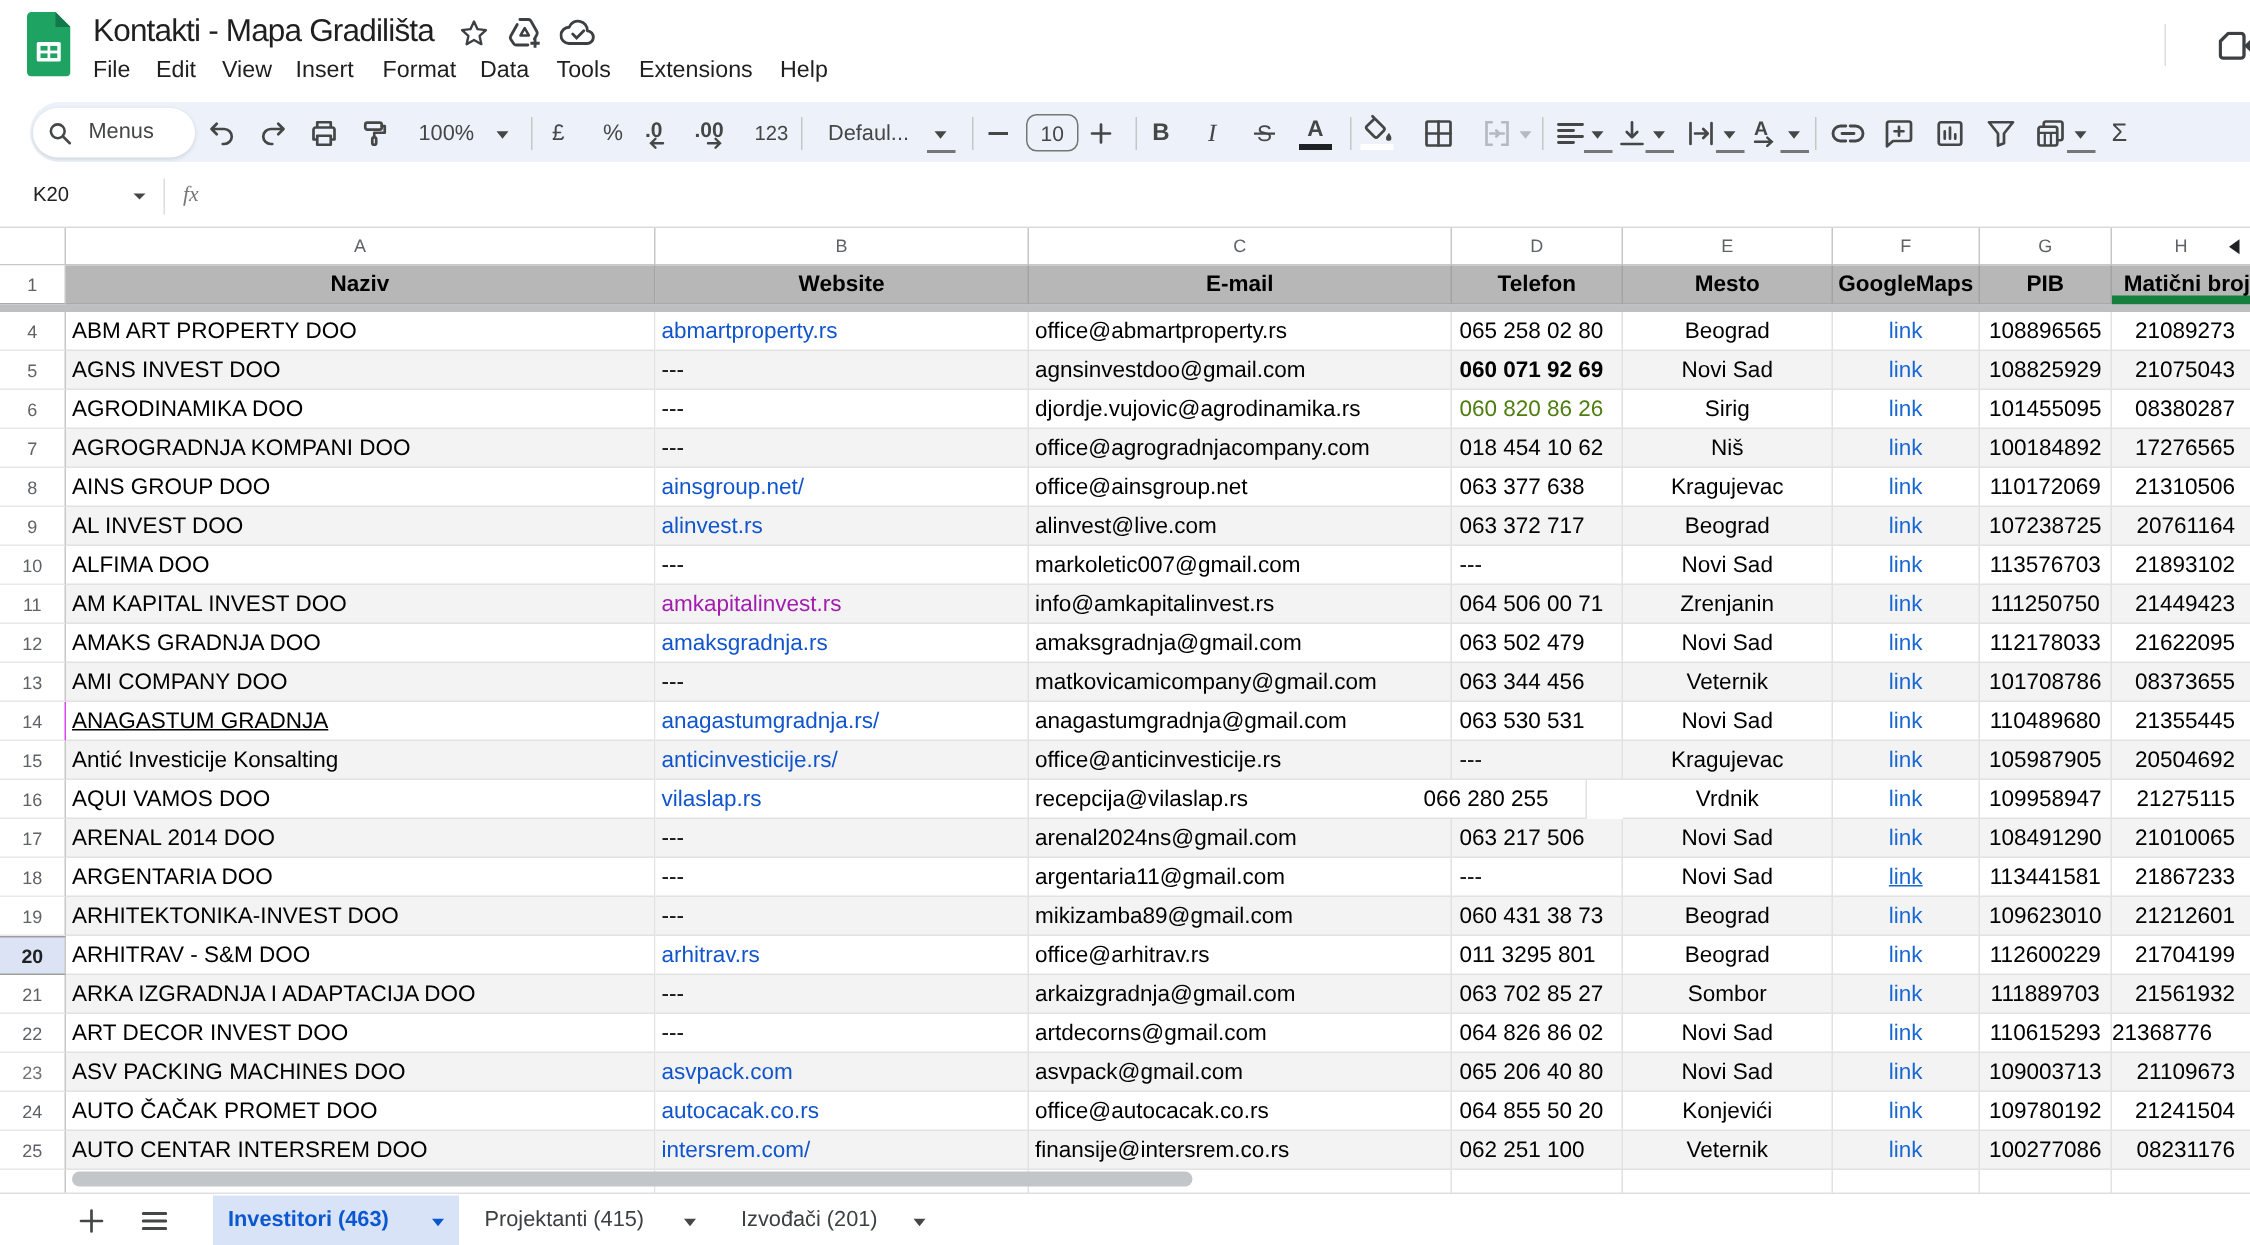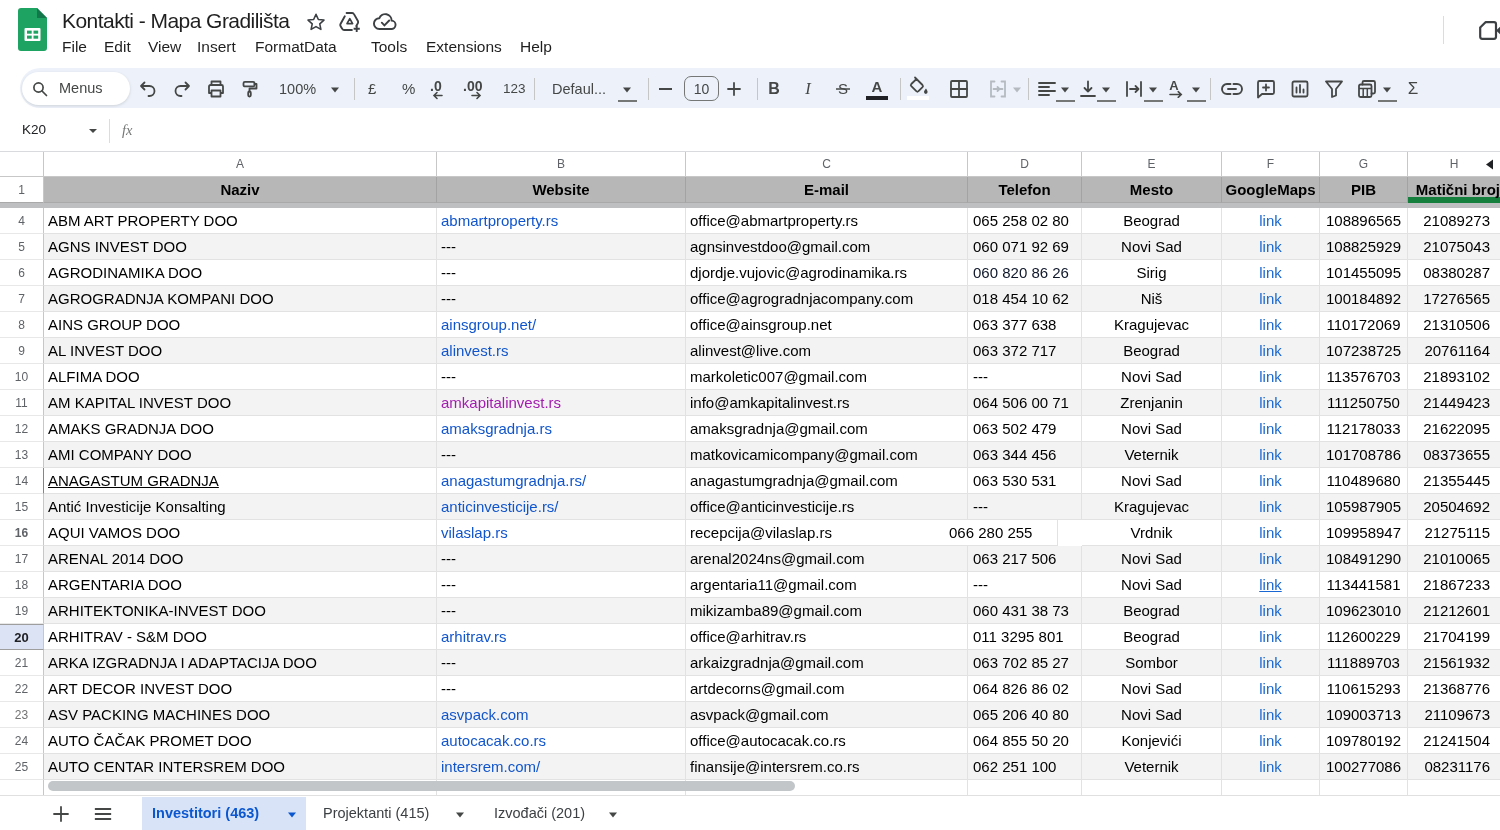--- a/index.html
+++ b/index.html
@@ -36,21 +36,21 @@
     <svg width="24" height="19" viewBox="0 0 24 19">
 <path d="M6.3 16.5 h11.8 a4.2 4.2 0 0 0 .5 -8.4 A6.3 6.3 0 0 0 6.4 5.7 5.4 5.4 0 0 0 6.3 16.5 Z" fill="none" stroke="#3c4043" stroke-width="1.9" stroke-linejoin="round"></path>
 <path d="M8.8 10.2 l2.6 2.6 4.8-4.8" fill="none" stroke="#3c4043" stroke-width="1.9" stroke-linecap="round"></path>
     </svg>
   </div>
 <div class="abs" style="left:62px;top:38px;font-size:15.5px;color:#1f1f1f;">File</div>
 <div class="abs" style="left:104px;top:38px;font-size:15.5px;color:#1f1f1f;">Edit</div>
 <div class="abs" style="left:148px;top:38px;font-size:15.5px;color:#1f1f1f;">View</div>
 <div class="abs" style="left:197px;top:38px;font-size:15.5px;color:#1f1f1f;">Insert</div>
 <div class="abs" style="left:255px;top:38px;font-size:15.5px;color:#1f1f1f;">Format</div>
-<div class="abs" style="left:304px;top:38px;font-size:15.5px;color:#1f1f1f;">Data</div>
+<div class="abs" style="left:320px;top:38px;font-size:15.5px;color:#1f1f1f;">Data</div>
 <div class="abs" style="left:371px;top:38px;font-size:15.5px;color:#1f1f1f;">Tools</div>
 <div class="abs" style="left:426px;top:38px;font-size:15.5px;color:#1f1f1f;">Extensions</div>
 <div class="abs" style="left:520px;top:38px;font-size:15.5px;color:#1f1f1f;">Help</div>
 <div class="sep" style="left:1443px;top:16px;height:28px;background:#dadce0;"></div>
 <div class="abs" style="left:1479px;top:21px;">
     <svg width="21" height="20" viewBox="0 0 21 20">
 <path d="M6.5 1.2 h8.5 a2 2 0 0 1 2 2 v12.6 a2 2 0 0 1 -2 2 H3.2 a2 2 0 0 1 -2-2 V6.5 Z" fill="none" stroke="#3c4043" stroke-width="2.2" stroke-linejoin="round"></path>
 <path d="M17 9.5 l4 -3.8 v7.6 Z" fill="#3c4043"></path>
     </svg>
   </div>
@@ -246,30 +246,30 @@
 <div style="position:absolute;top:208px;height:26px;background:#ffffff;border-right:1px solid #e2e2e2;border-bottom:1px solid #e2e2e2;box-sizing:border-box;font-size:15px;line-height:25px;white-space:nowrap;overflow:hidden;left:686px;width:282px;color:#000;padding-left:4px;">office@abmartproperty.rs</div>
 <div style="position:absolute;top:208px;height:26px;background:#ffffff;border-right:1px solid #e2e2e2;border-bottom:1px solid #e2e2e2;box-sizing:border-box;font-size:15px;line-height:25px;white-space:nowrap;overflow:hidden;left:968px;width:114px;color:#000;padding-left:5px;">065 258 02 80</div>
 <div style="position:absolute;top:208px;height:26px;background:#ffffff;border-right:1px solid #e2e2e2;border-bottom:1px solid #e2e2e2;box-sizing:border-box;font-size:15px;line-height:25px;white-space:nowrap;overflow:hidden;left:1082px;width:140px;color:#000;text-align:center;">Beograd</div>
 <div style="position:absolute;top:208px;height:26px;background:#ffffff;border-right:1px solid #e2e2e2;border-bottom:1px solid #e2e2e2;box-sizing:border-box;font-size:15px;line-height:25px;white-space:nowrap;overflow:hidden;left:1222px;width:98px;text-align:center;"><span style="color:#1967d2;">link</span></div>
 <div style="position:absolute;top:208px;height:26px;background:#ffffff;border-right:1px solid #e2e2e2;border-bottom:1px solid #e2e2e2;box-sizing:border-box;font-size:15px;line-height:25px;white-space:nowrap;overflow:hidden;left:1320px;width:88px;color:#000;text-align:center;">108896565</div>
 <div style="position:absolute;top:208px;height:26px;background:#ffffff;border-right:1px solid #e2e2e2;border-bottom:1px solid #e2e2e2;box-sizing:border-box;font-size:15px;line-height:25px;white-space:nowrap;overflow:hidden;left:1408px;width:92px;color:#000;text-align:right;padding-right:10px;border-right:none;">21089273</div>
 <div class="abs" style="left:0;top:234px;width:44px;height:26px;background:#ffffff;border-right:1px solid #c7c7c7;border-bottom:1px solid #e8e8e8;box-sizing:border-box;color:#5f6368;font-size:12px;font-weight:normal;text-align:center;line-height:26px;">5</div>
 <div style="position:absolute;top:234px;height:26px;background:#f3f3f3;border-right:1px solid #e2e2e2;border-bottom:1px solid #e2e2e2;box-sizing:border-box;font-size:15px;line-height:25px;white-space:nowrap;overflow:hidden;left:44px;width:393px;color:#000;padding-left:4px;">AGNS INVEST DOO</div>
 <div style="position:absolute;top:234px;height:26px;background:#f3f3f3;border-right:1px solid #e2e2e2;border-bottom:1px solid #e2e2e2;box-sizing:border-box;font-size:15px;line-height:25px;white-space:nowrap;overflow:hidden;left:437px;width:249px;color:#000;padding-left:4px;">---</div>
 <div style="position:absolute;top:234px;height:26px;background:#f3f3f3;border-right:1px solid #e2e2e2;border-bottom:1px solid #e2e2e2;box-sizing:border-box;font-size:15px;line-height:25px;white-space:nowrap;overflow:hidden;left:686px;width:282px;color:#000;padding-left:4px;">agnsinvestdoo@gmail.com</div>
-<div style="position:absolute;top:234px;height:26px;background:#f3f3f3;border-right:1px solid #e2e2e2;border-bottom:1px solid #e2e2e2;box-sizing:border-box;font-size:15px;line-height:25px;white-space:nowrap;overflow:hidden;left:968px;width:114px;color:#000;padding-left:5px;">060 071 92 69</div>
+<div style="position:absolute;top:234px;height:26px;background:#f3f3f3;border-right:1px solid #e2e2e2;border-bottom:1px solid #e2e2e2;box-sizing:border-box;font-size:15px;line-height:25px;white-space:nowrap;overflow:hidden;left:968px;width:114px;color:#000;padding-left:5px;font-weight:bold;">060 071 92 69</div>
 <div style="position:absolute;top:234px;height:26px;background:#f3f3f3;border-right:1px solid #e2e2e2;border-bottom:1px solid #e2e2e2;box-sizing:border-box;font-size:15px;line-height:25px;white-space:nowrap;overflow:hidden;left:1082px;width:140px;color:#000;text-align:center;">Novi Sad</div>
 <div style="position:absolute;top:234px;height:26px;background:#f3f3f3;border-right:1px solid #e2e2e2;border-bottom:1px solid #e2e2e2;box-sizing:border-box;font-size:15px;line-height:25px;white-space:nowrap;overflow:hidden;left:1222px;width:98px;text-align:center;"><span style="color:#1967d2;">link</span></div>
 <div style="position:absolute;top:234px;height:26px;background:#f3f3f3;border-right:1px solid #e2e2e2;border-bottom:1px solid #e2e2e2;box-sizing:border-box;font-size:15px;line-height:25px;white-space:nowrap;overflow:hidden;left:1320px;width:88px;color:#000;text-align:center;">108825929</div>
 <div style="position:absolute;top:234px;height:26px;background:#f3f3f3;border-right:1px solid #e2e2e2;border-bottom:1px solid #e2e2e2;box-sizing:border-box;font-size:15px;line-height:25px;white-space:nowrap;overflow:hidden;left:1408px;width:92px;color:#000;text-align:right;padding-right:10px;border-right:none;">21075043</div>
 <div class="abs" style="left:0;top:260px;width:44px;height:26px;background:#ffffff;border-right:1px solid #c7c7c7;border-bottom:1px solid #e8e8e8;box-sizing:border-box;color:#5f6368;font-size:12px;font-weight:normal;text-align:center;line-height:26px;">6</div>
 <div style="position:absolute;top:260px;height:26px;background:#ffffff;border-right:1px solid #e2e2e2;border-bottom:1px solid #e2e2e2;box-sizing:border-box;font-size:15px;line-height:25px;white-space:nowrap;overflow:hidden;left:44px;width:393px;color:#000;padding-left:4px;">AGRODINAMIKA DOO</div>
 <div style="position:absolute;top:260px;height:26px;background:#ffffff;border-right:1px solid #e2e2e2;border-bottom:1px solid #e2e2e2;box-sizing:border-box;font-size:15px;line-height:25px;white-space:nowrap;overflow:hidden;left:437px;width:249px;color:#000;padding-left:4px;">---</div>
 <div style="position:absolute;top:260px;height:26px;background:#ffffff;border-right:1px solid #e2e2e2;border-bottom:1px solid #e2e2e2;box-sizing:border-box;font-size:15px;line-height:25px;white-space:nowrap;overflow:hidden;left:686px;width:282px;color:#000;padding-left:4px;">djordje.vujovic@agrodinamika.rs</div>
-<div style="position:absolute;top:260px;height:26px;background:#ffffff;border-right:1px solid #e2e2e2;border-bottom:1px solid #e2e2e2;box-sizing:border-box;font-size:15px;line-height:25px;white-space:nowrap;overflow:hidden;left:968px;width:114px;color:#0f172a;padding-left:5px;">060 820 86 26</div>
+<div style="position:absolute;top:260px;height:26px;background:#ffffff;border-right:1px solid #e2e2e2;border-bottom:1px solid #e2e2e2;box-sizing:border-box;font-size:15px;line-height:25px;white-space:nowrap;overflow:hidden;left:968px;width:114px;color:#4d7c0f;padding-left:5px;">060 820 86 26</div>
 <div style="position:absolute;top:260px;height:26px;background:#ffffff;border-right:1px solid #e2e2e2;border-bottom:1px solid #e2e2e2;box-sizing:border-box;font-size:15px;line-height:25px;white-space:nowrap;overflow:hidden;left:1082px;width:140px;color:#000;text-align:center;">Sirig</div>
 <div style="position:absolute;top:260px;height:26px;background:#ffffff;border-right:1px solid #e2e2e2;border-bottom:1px solid #e2e2e2;box-sizing:border-box;font-size:15px;line-height:25px;white-space:nowrap;overflow:hidden;left:1222px;width:98px;text-align:center;"><span style="color:#1967d2;">link</span></div>
 <div style="position:absolute;top:260px;height:26px;background:#ffffff;border-right:1px solid #e2e2e2;border-bottom:1px solid #e2e2e2;box-sizing:border-box;font-size:15px;line-height:25px;white-space:nowrap;overflow:hidden;left:1320px;width:88px;color:#000;text-align:center;">101455095</div>
 <div style="position:absolute;top:260px;height:26px;background:#ffffff;border-right:1px solid #e2e2e2;border-bottom:1px solid #e2e2e2;box-sizing:border-box;font-size:15px;line-height:25px;white-space:nowrap;overflow:hidden;left:1408px;width:92px;color:#000;text-align:right;padding-right:10px;border-right:none;">08380287</div>
 <div class="abs" style="left:0;top:286px;width:44px;height:26px;background:#ffffff;border-right:1px solid #c7c7c7;border-bottom:1px solid #e8e8e8;box-sizing:border-box;color:#5f6368;font-size:12px;font-weight:normal;text-align:center;line-height:26px;">7</div>
 <div style="position:absolute;top:286px;height:26px;background:#f3f3f3;border-right:1px solid #e2e2e2;border-bottom:1px solid #e2e2e2;box-sizing:border-box;font-size:15px;line-height:25px;white-space:nowrap;overflow:hidden;left:44px;width:393px;color:#000;padding-left:4px;">AGROGRADNJA KOMPANI DOO</div>
 <div style="position:absolute;top:286px;height:26px;background:#f3f3f3;border-right:1px solid #e2e2e2;border-bottom:1px solid #e2e2e2;box-sizing:border-box;font-size:15px;line-height:25px;white-space:nowrap;overflow:hidden;left:437px;width:249px;color:#000;padding-left:4px;">---</div>
 <div style="position:absolute;top:286px;height:26px;background:#f3f3f3;border-right:1px solid #e2e2e2;border-bottom:1px solid #e2e2e2;box-sizing:border-box;font-size:15px;line-height:25px;white-space:nowrap;overflow:hidden;left:686px;width:282px;color:#000;padding-left:4px;">office@agrogradnjacompany.com</div>
 <div style="position:absolute;top:286px;height:26px;background:#f3f3f3;border-right:1px solid #e2e2e2;border-bottom:1px solid #e2e2e2;box-sizing:border-box;font-size:15px;line-height:25px;white-space:nowrap;overflow:hidden;left:968px;width:114px;color:#000;padding-left:5px;">018 454 10 62</div>
 <div style="position:absolute;top:286px;height:26px;background:#f3f3f3;border-right:1px solid #e2e2e2;border-bottom:1px solid #e2e2e2;box-sizing:border-box;font-size:15px;line-height:25px;white-space:nowrap;overflow:hidden;left:1082px;width:140px;color:#000;text-align:center;">Niš</div>
@@ -341,21 +341,21 @@
 <div style="position:absolute;top:468px;height:26px;background:#ffffff;border-right:1px solid #e2e2e2;border-bottom:1px solid #e2e2e2;box-sizing:border-box;font-size:15px;line-height:25px;white-space:nowrap;overflow:hidden;left:1408px;width:92px;color:#000;text-align:right;padding-right:10px;border-right:none;">21355445</div>
 <div class="abs" style="left:0;top:494px;width:44px;height:26px;background:#ffffff;border-right:1px solid #c7c7c7;border-bottom:1px solid #e8e8e8;box-sizing:border-box;color:#5f6368;font-size:12px;font-weight:normal;text-align:center;line-height:26px;">15</div>
 <div style="position:absolute;top:494px;height:26px;background:#f3f3f3;border-right:1px solid #e2e2e2;border-bottom:1px solid #e2e2e2;box-sizing:border-box;font-size:15px;line-height:25px;white-space:nowrap;overflow:hidden;left:44px;width:393px;color:#000;padding-left:4px;">Antić Investicije Konsalting</div>
 <div style="position:absolute;top:494px;height:26px;background:#f3f3f3;border-right:1px solid #e2e2e2;border-bottom:1px solid #e2e2e2;box-sizing:border-box;font-size:15px;line-height:25px;white-space:nowrap;overflow:hidden;left:437px;width:249px;color:#1155cc;padding-left:4px;">anticinvesticije.rs/</div>
 <div style="position:absolute;top:494px;height:26px;background:#f3f3f3;border-right:1px solid #e2e2e2;border-bottom:1px solid #e2e2e2;box-sizing:border-box;font-size:15px;line-height:25px;white-space:nowrap;overflow:hidden;left:686px;width:282px;color:#000;padding-left:4px;">office@anticinvesticije.rs</div>
 <div style="position:absolute;top:494px;height:26px;background:#f3f3f3;border-right:1px solid #e2e2e2;border-bottom:1px solid #e2e2e2;box-sizing:border-box;font-size:15px;line-height:25px;white-space:nowrap;overflow:hidden;left:968px;width:114px;color:#000;padding-left:5px;">---</div>
 <div style="position:absolute;top:494px;height:26px;background:#f3f3f3;border-right:1px solid #e2e2e2;border-bottom:1px solid #e2e2e2;box-sizing:border-box;font-size:15px;line-height:25px;white-space:nowrap;overflow:hidden;left:1082px;width:140px;color:#000;text-align:center;">Kragujevac</div>
 <div style="position:absolute;top:494px;height:26px;background:#f3f3f3;border-right:1px solid #e2e2e2;border-bottom:1px solid #e2e2e2;box-sizing:border-box;font-size:15px;line-height:25px;white-space:nowrap;overflow:hidden;left:1222px;width:98px;text-align:center;"><span style="color:#1967d2;">link</span></div>
 <div style="position:absolute;top:494px;height:26px;background:#f3f3f3;border-right:1px solid #e2e2e2;border-bottom:1px solid #e2e2e2;box-sizing:border-box;font-size:15px;line-height:25px;white-space:nowrap;overflow:hidden;left:1320px;width:88px;color:#000;text-align:center;">105987905</div>
 <div style="position:absolute;top:494px;height:26px;background:#f3f3f3;border-right:1px solid #e2e2e2;border-bottom:1px solid #e2e2e2;box-sizing:border-box;font-size:15px;line-height:25px;white-space:nowrap;overflow:hidden;left:1408px;width:92px;color:#000;text-align:right;padding-right:10px;border-right:none;">20504692</div>
-<div class="abs" style="left:0;top:520px;width:44px;height:26px;background:#ffffff;border-right:1px solid #c7c7c7;border-bottom:1px solid #e8e8e8;box-sizing:border-box;color:#5f6368;font-size:12px;font-weight:bold;text-align:center;line-height:26px;">16</div>
+<div class="abs" style="left:0;top:520px;width:44px;height:26px;background:#ffffff;border-right:1px solid #c7c7c7;border-bottom:1px solid #e8e8e8;box-sizing:border-box;color:#5f6368;font-size:12px;font-weight:normal;text-align:center;line-height:26px;">16</div>
 <div style="position:absolute;top:520px;height:26px;background:#ffffff;border-right:1px solid #e2e2e2;border-bottom:1px solid #e2e2e2;box-sizing:border-box;font-size:15px;line-height:25px;white-space:nowrap;overflow:hidden;left:44px;width:393px;color:#000;padding-left:4px;">AQUI VAMOS DOO</div>
 <div style="position:absolute;top:520px;height:26px;background:#ffffff;border-right:1px solid #e2e2e2;border-bottom:1px solid #e2e2e2;box-sizing:border-box;font-size:15px;line-height:25px;white-space:nowrap;overflow:hidden;left:437px;width:249px;color:#1155cc;padding-left:4px;">vilaslap.rs</div>
 <div style="position:absolute;top:520px;height:26px;background:#ffffff;border-right:1px solid #e2e2e2;border-bottom:1px solid #e2e2e2;box-sizing:border-box;font-size:15px;line-height:25px;white-space:nowrap;overflow:hidden;left:686px;width:282px;color:#000;padding-left:4px;">recepcija@vilaslap.rs</div>
 <div style="position:absolute;top:520px;height:26px;background:#ffffff;border-right:1px solid #e2e2e2;border-bottom:1px solid #e2e2e2;box-sizing:border-box;font-size:15px;line-height:25px;white-space:nowrap;overflow:hidden;left:944px;width:114px;color:#000;padding-left:5px;">066 280 255</div>
 <div style="position:absolute;top:520px;height:26px;background:#ffffff;border-right:1px solid #e2e2e2;border-bottom:1px solid #e2e2e2;box-sizing:border-box;font-size:15px;line-height:25px;white-space:nowrap;overflow:hidden;left:1082px;width:140px;color:#000;text-align:center;">Vrdnik</div>
 <div style="position:absolute;top:520px;height:26px;background:#ffffff;border-right:1px solid #e2e2e2;border-bottom:1px solid #e2e2e2;box-sizing:border-box;font-size:15px;line-height:25px;white-space:nowrap;overflow:hidden;left:1222px;width:98px;text-align:center;"><span style="color:#1967d2;">link</span></div>
 <div style="position:absolute;top:520px;height:26px;background:#ffffff;border-right:1px solid #e2e2e2;border-bottom:1px solid #e2e2e2;box-sizing:border-box;font-size:15px;line-height:25px;white-space:nowrap;overflow:hidden;left:1320px;width:88px;color:#000;text-align:center;">109958947</div>
 <div style="position:absolute;top:520px;height:26px;background:#ffffff;border-right:1px solid #e2e2e2;border-bottom:1px solid #e2e2e2;box-sizing:border-box;font-size:15px;line-height:25px;white-space:nowrap;overflow:hidden;left:1408px;width:92px;color:#000;text-align:right;padding-right:10px;border-right:none;">21275115</div>
 <div class="abs" style="left:0;top:546px;width:44px;height:26px;background:#ffffff;border-right:1px solid #c7c7c7;border-bottom:1px solid #e8e8e8;box-sizing:border-box;color:#5f6368;font-size:12px;font-weight:normal;text-align:center;line-height:26px;">17</div>
 <div style="position:absolute;top:546px;height:26px;background:#f3f3f3;border-right:1px solid #e2e2e2;border-bottom:1px solid #e2e2e2;box-sizing:border-box;font-size:15px;line-height:25px;white-space:nowrap;overflow:hidden;left:44px;width:393px;color:#000;padding-left:4px;">ARENAL 2014 DOO</div>
@@ -403,21 +403,21 @@
 <div style="position:absolute;top:650px;height:26px;background:#f3f3f3;border-right:1px solid #e2e2e2;border-bottom:1px solid #e2e2e2;box-sizing:border-box;font-size:15px;line-height:25px;white-space:nowrap;overflow:hidden;left:1320px;width:88px;color:#000;text-align:center;">111889703</div>
 <div style="position:absolute;top:650px;height:26px;background:#f3f3f3;border-right:1px solid #e2e2e2;border-bottom:1px solid #e2e2e2;box-sizing:border-box;font-size:15px;line-height:25px;white-space:nowrap;overflow:hidden;left:1408px;width:92px;color:#000;text-align:right;padding-right:10px;border-right:none;">21561932</div>
 <div class="abs" style="left:0;top:676px;width:44px;height:26px;background:#ffffff;border-right:1px solid #c7c7c7;border-bottom:1px solid #e8e8e8;box-sizing:border-box;color:#5f6368;font-size:12px;font-weight:normal;text-align:center;line-height:26px;">22</div>
 <div style="position:absolute;top:676px;height:26px;background:#ffffff;border-right:1px solid #e2e2e2;border-bottom:1px solid #e2e2e2;box-sizing:border-box;font-size:15px;line-height:25px;white-space:nowrap;overflow:hidden;left:44px;width:393px;color:#000;padding-left:4px;">ART DECOR INVEST DOO</div>
 <div style="position:absolute;top:676px;height:26px;background:#ffffff;border-right:1px solid #e2e2e2;border-bottom:1px solid #e2e2e2;box-sizing:border-box;font-size:15px;line-height:25px;white-space:nowrap;overflow:hidden;left:437px;width:249px;color:#000;padding-left:4px;">---</div>
 <div style="position:absolute;top:676px;height:26px;background:#ffffff;border-right:1px solid #e2e2e2;border-bottom:1px solid #e2e2e2;box-sizing:border-box;font-size:15px;line-height:25px;white-space:nowrap;overflow:hidden;left:686px;width:282px;color:#000;padding-left:4px;">artdecorns@gmail.com</div>
 <div style="position:absolute;top:676px;height:26px;background:#ffffff;border-right:1px solid #e2e2e2;border-bottom:1px solid #e2e2e2;box-sizing:border-box;font-size:15px;line-height:25px;white-space:nowrap;overflow:hidden;left:968px;width:114px;color:#000;padding-left:5px;">064 826 86 02</div>
 <div style="position:absolute;top:676px;height:26px;background:#ffffff;border-right:1px solid #e2e2e2;border-bottom:1px solid #e2e2e2;box-sizing:border-box;font-size:15px;line-height:25px;white-space:nowrap;overflow:hidden;left:1082px;width:140px;color:#000;text-align:center;">Novi Sad</div>
 <div style="position:absolute;top:676px;height:26px;background:#ffffff;border-right:1px solid #e2e2e2;border-bottom:1px solid #e2e2e2;box-sizing:border-box;font-size:15px;line-height:25px;white-space:nowrap;overflow:hidden;left:1222px;width:98px;text-align:center;"><span style="color:#1967d2;">link</span></div>
 <div style="position:absolute;top:676px;height:26px;background:#ffffff;border-right:1px solid #e2e2e2;border-bottom:1px solid #e2e2e2;box-sizing:border-box;font-size:15px;line-height:25px;white-space:nowrap;overflow:hidden;left:1320px;width:88px;color:#000;text-align:center;">110615293</div>
-<div style="position:absolute;top:676px;height:26px;background:#ffffff;border-right:1px solid #e2e2e2;border-bottom:1px solid #e2e2e2;box-sizing:border-box;font-size:15px;line-height:25px;white-space:nowrap;overflow:hidden;left:1408px;width:92px;color:#000;text-align:right;padding-right:10px;border-right:none;">21368776</div>
+<div style="position:absolute;top:676px;height:26px;background:#ffffff;border-right:1px solid #e2e2e2;border-bottom:1px solid #e2e2e2;box-sizing:border-box;font-size:15px;line-height:25px;white-space:nowrap;overflow:hidden;left:1408px;width:92px;color:#000;padding-right:10px;border-right:none;">21368776</div>
 <div class="abs" style="left:0;top:702px;width:44px;height:26px;background:#ffffff;border-right:1px solid #c7c7c7;border-bottom:1px solid #e8e8e8;box-sizing:border-box;color:#737373;font-size:12px;font-weight:normal;text-align:center;line-height:26px;">23</div>
 <div style="position:absolute;top:702px;height:26px;background:#f3f3f3;border-right:1px solid #e2e2e2;border-bottom:1px solid #e2e2e2;box-sizing:border-box;font-size:15px;line-height:25px;white-space:nowrap;overflow:hidden;left:44px;width:393px;color:#000;padding-left:4px;">ASV PACKING MACHINES DOO</div>
 <div style="position:absolute;top:702px;height:26px;background:#f3f3f3;border-right:1px solid #e2e2e2;border-bottom:1px solid #e2e2e2;box-sizing:border-box;font-size:15px;line-height:25px;white-space:nowrap;overflow:hidden;left:437px;width:249px;color:#1155cc;padding-left:4px;">asvpack.com</div>
 <div style="position:absolute;top:702px;height:26px;background:#f3f3f3;border-right:1px solid #e2e2e2;border-bottom:1px solid #e2e2e2;box-sizing:border-box;font-size:15px;line-height:25px;white-space:nowrap;overflow:hidden;left:686px;width:282px;color:#000;padding-left:4px;">asvpack@gmail.com</div>
 <div style="position:absolute;top:702px;height:26px;background:#f3f3f3;border-right:1px solid #e2e2e2;border-bottom:1px solid #e2e2e2;box-sizing:border-box;font-size:15px;line-height:25px;white-space:nowrap;overflow:hidden;left:968px;width:114px;color:#000;padding-left:5px;">065 206 40 80</div>
 <div style="position:absolute;top:702px;height:26px;background:#f3f3f3;border-right:1px solid #e2e2e2;border-bottom:1px solid #e2e2e2;box-sizing:border-box;font-size:15px;line-height:25px;white-space:nowrap;overflow:hidden;left:1082px;width:140px;color:#000;text-align:center;">Novi Sad</div>
 <div style="position:absolute;top:702px;height:26px;background:#f3f3f3;border-right:1px solid #e2e2e2;border-bottom:1px solid #e2e2e2;box-sizing:border-box;font-size:15px;line-height:25px;white-space:nowrap;overflow:hidden;left:1222px;width:98px;text-align:center;"><span style="color:#1967d2;">link</span></div>
 <div style="position:absolute;top:702px;height:26px;background:#f3f3f3;border-right:1px solid #e2e2e2;border-bottom:1px solid #e2e2e2;box-sizing:border-box;font-size:15px;line-height:25px;white-space:nowrap;overflow:hidden;left:1320px;width:88px;color:#000;text-align:center;">109003713</div>
 <div style="position:absolute;top:702px;height:26px;background:#f3f3f3;border-right:1px solid #e2e2e2;border-bottom:1px solid #e2e2e2;box-sizing:border-box;font-size:15px;line-height:25px;white-space:nowrap;overflow:hidden;left:1408px;width:92px;color:#000;text-align:right;padding-right:10px;border-right:none;">21109673</div>
 <div class="abs" style="left:0;top:728px;width:44px;height:26px;background:#ffffff;border-right:1px solid #c7c7c7;border-bottom:1px solid #e8e8e8;box-sizing:border-box;color:#5f6368;font-size:12px;font-weight:normal;text-align:center;line-height:26px;">24</div>

